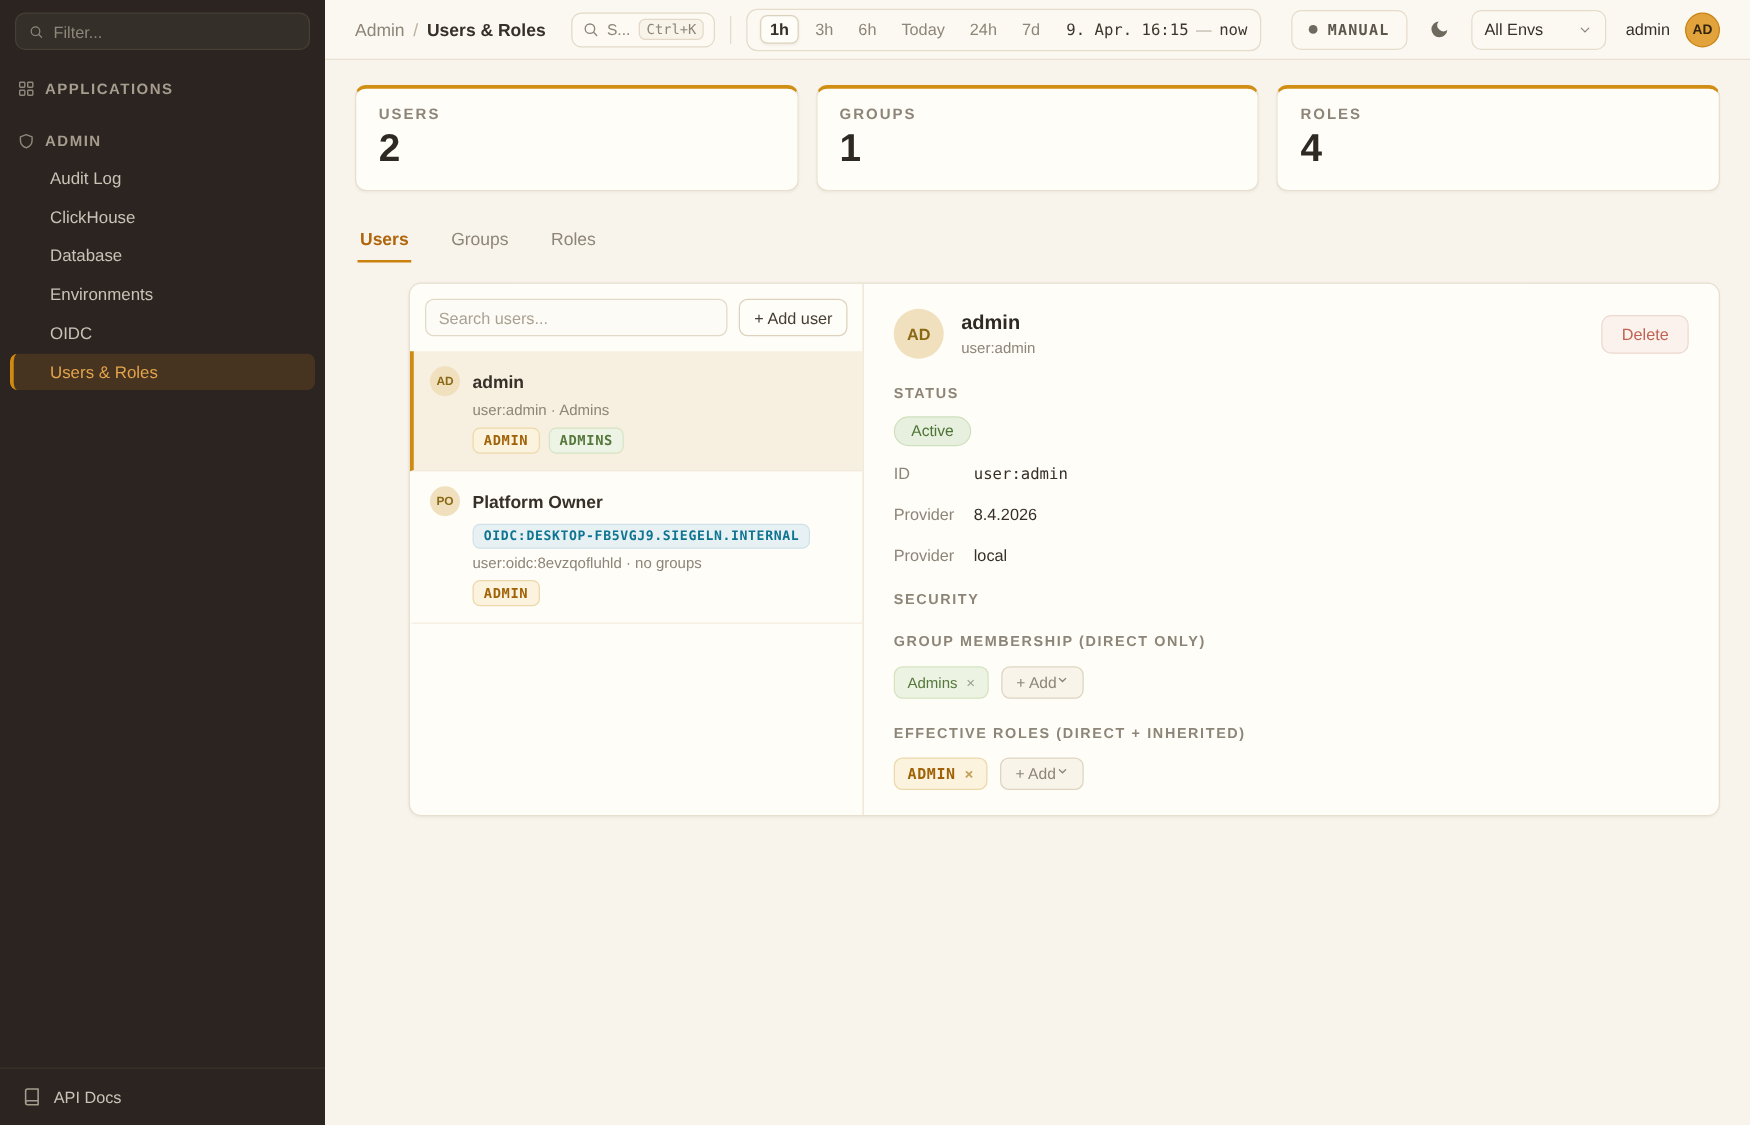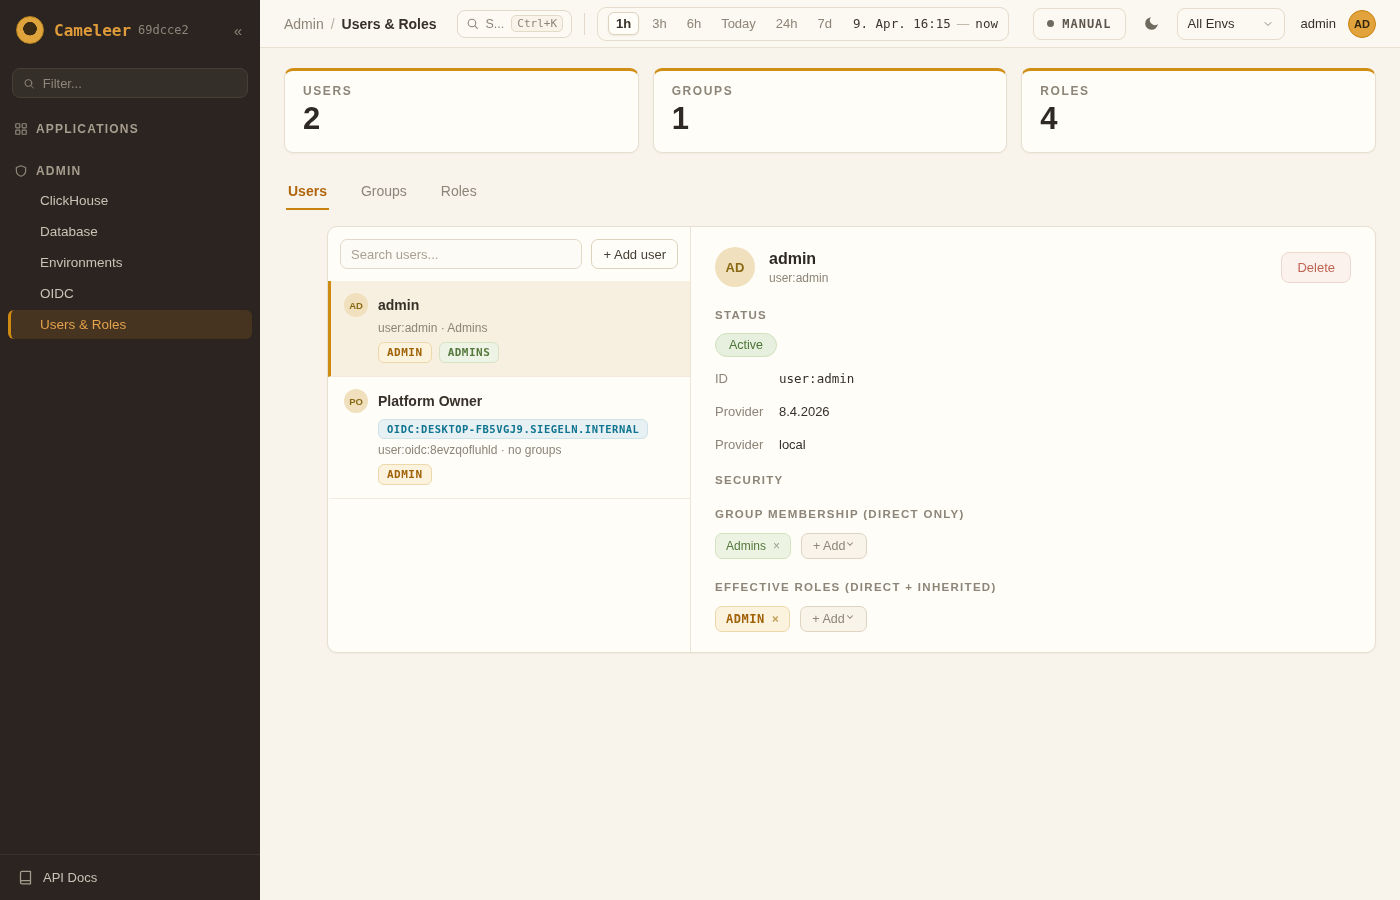--- a/index.html
+++ b/index.html
@@ -206,26 +206,20 @@
     font-family:"Liberation Sans", sans-serif;
   }
   .add-btn svg { width:10px; height:10px; }
 </style>
 </head>
 <body>
 
 <div class="app">
 
   <aside class="sidebar">
-    <div class="sb-header">
-      <div class="logo-circle"></div>
-      <span class="logo-text">Cameleer</span>
-      <span class="logo-suffix">69dcce2</span>
-      <span class="collapse-btn">«</span>
-    </div>
 
     <div class="filter-wrap">
       <div class="filter-box">
         <svg viewBox="0 0 24 24" fill="none" stroke="currentColor" stroke-width="2" stroke-linecap="round">
             <circle cx="11" cy="11" r="7"></circle>
             <path d="m21 21-4.3-4.3"></path>
           </svg>
         <input type="text" placeholder="Filter..." style="">
       </div>
     </div>
@@ -241,20 +235,21 @@
     </div>
 
     <div class="sb-section">
       <svg viewBox="0 0 24 24" fill="none" stroke="currentColor" stroke-width="2" stroke-linejoin="round">
           <path d="M12 3l8 3v5c0 5-3.5 8.5-8 10-4.5-1.5-8-5-8-10V6z"></path>
         </svg>
       <span>ADMIN</span>
     </div>
 
     <nav class="sb-nav">
+      <div class="sb-item">Audit Log</div>
       <div class="sb-item">ClickHouse</div>
       <div class="sb-item">Database</div>
       <div class="sb-item">Environments</div>
       <div class="sb-item">OIDC</div>
       <div class="sb-item active">Users &amp; Roles</div>
     </nav>
 
     <div class="sb-footer">
       <svg viewBox="0 0 24 24" fill="none" stroke="currentColor" stroke-width="2" stroke-linejoin="round">
           <path d="M4 19.5A2.5 2.5 0 0 1 6.5 17H20"></path>

